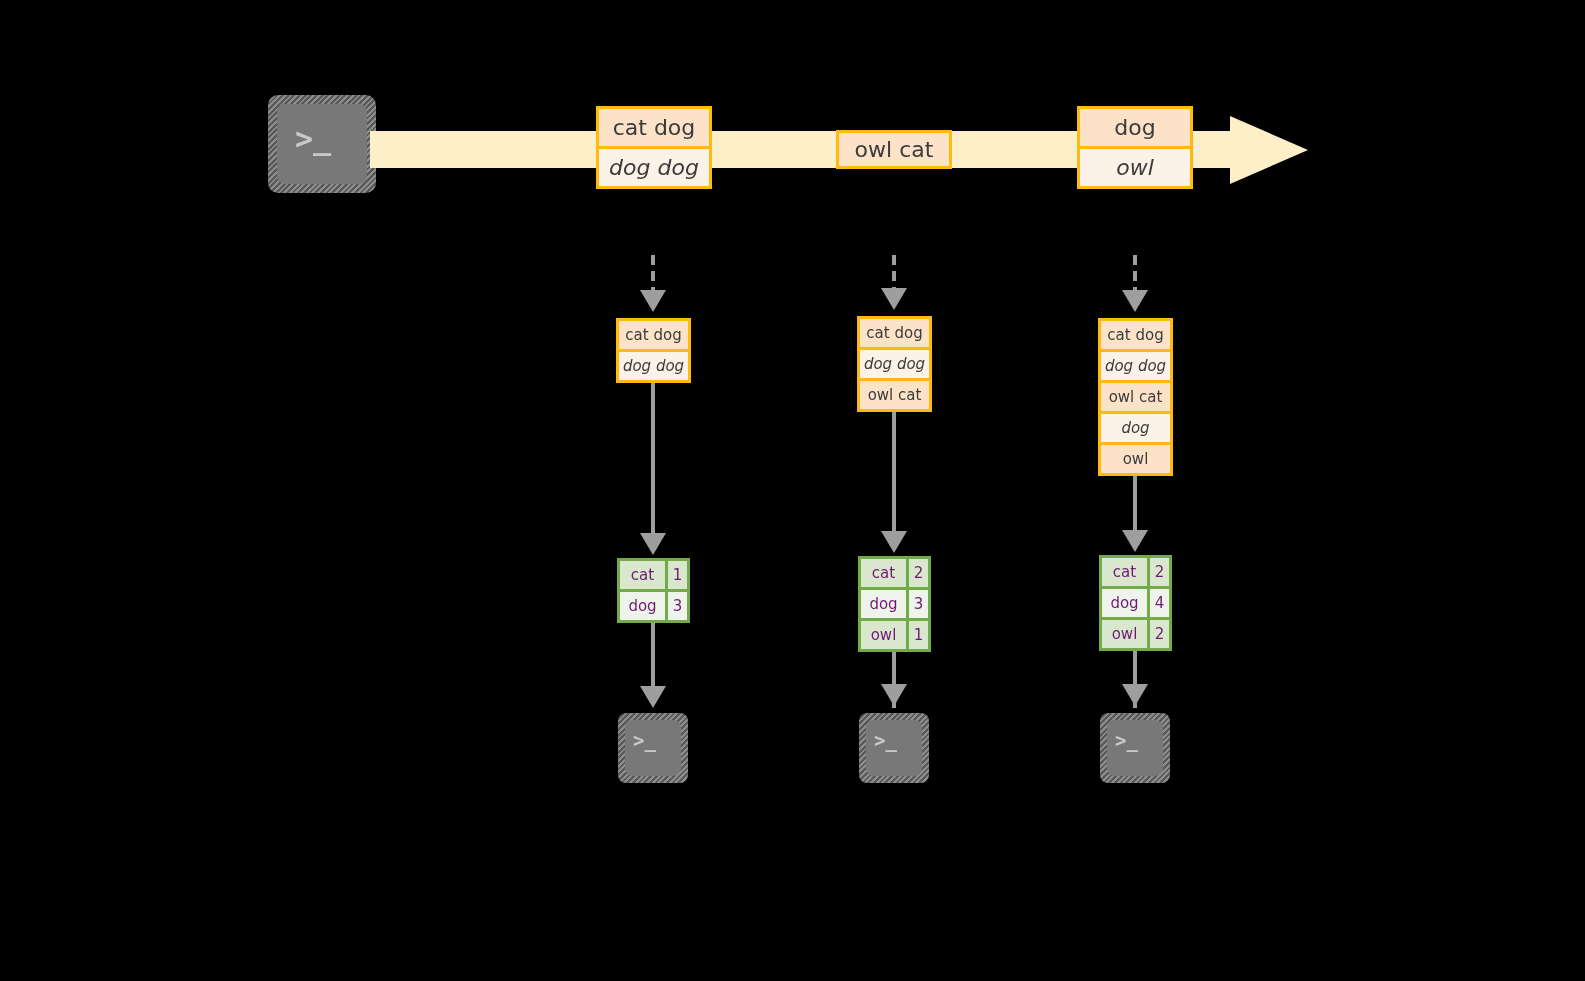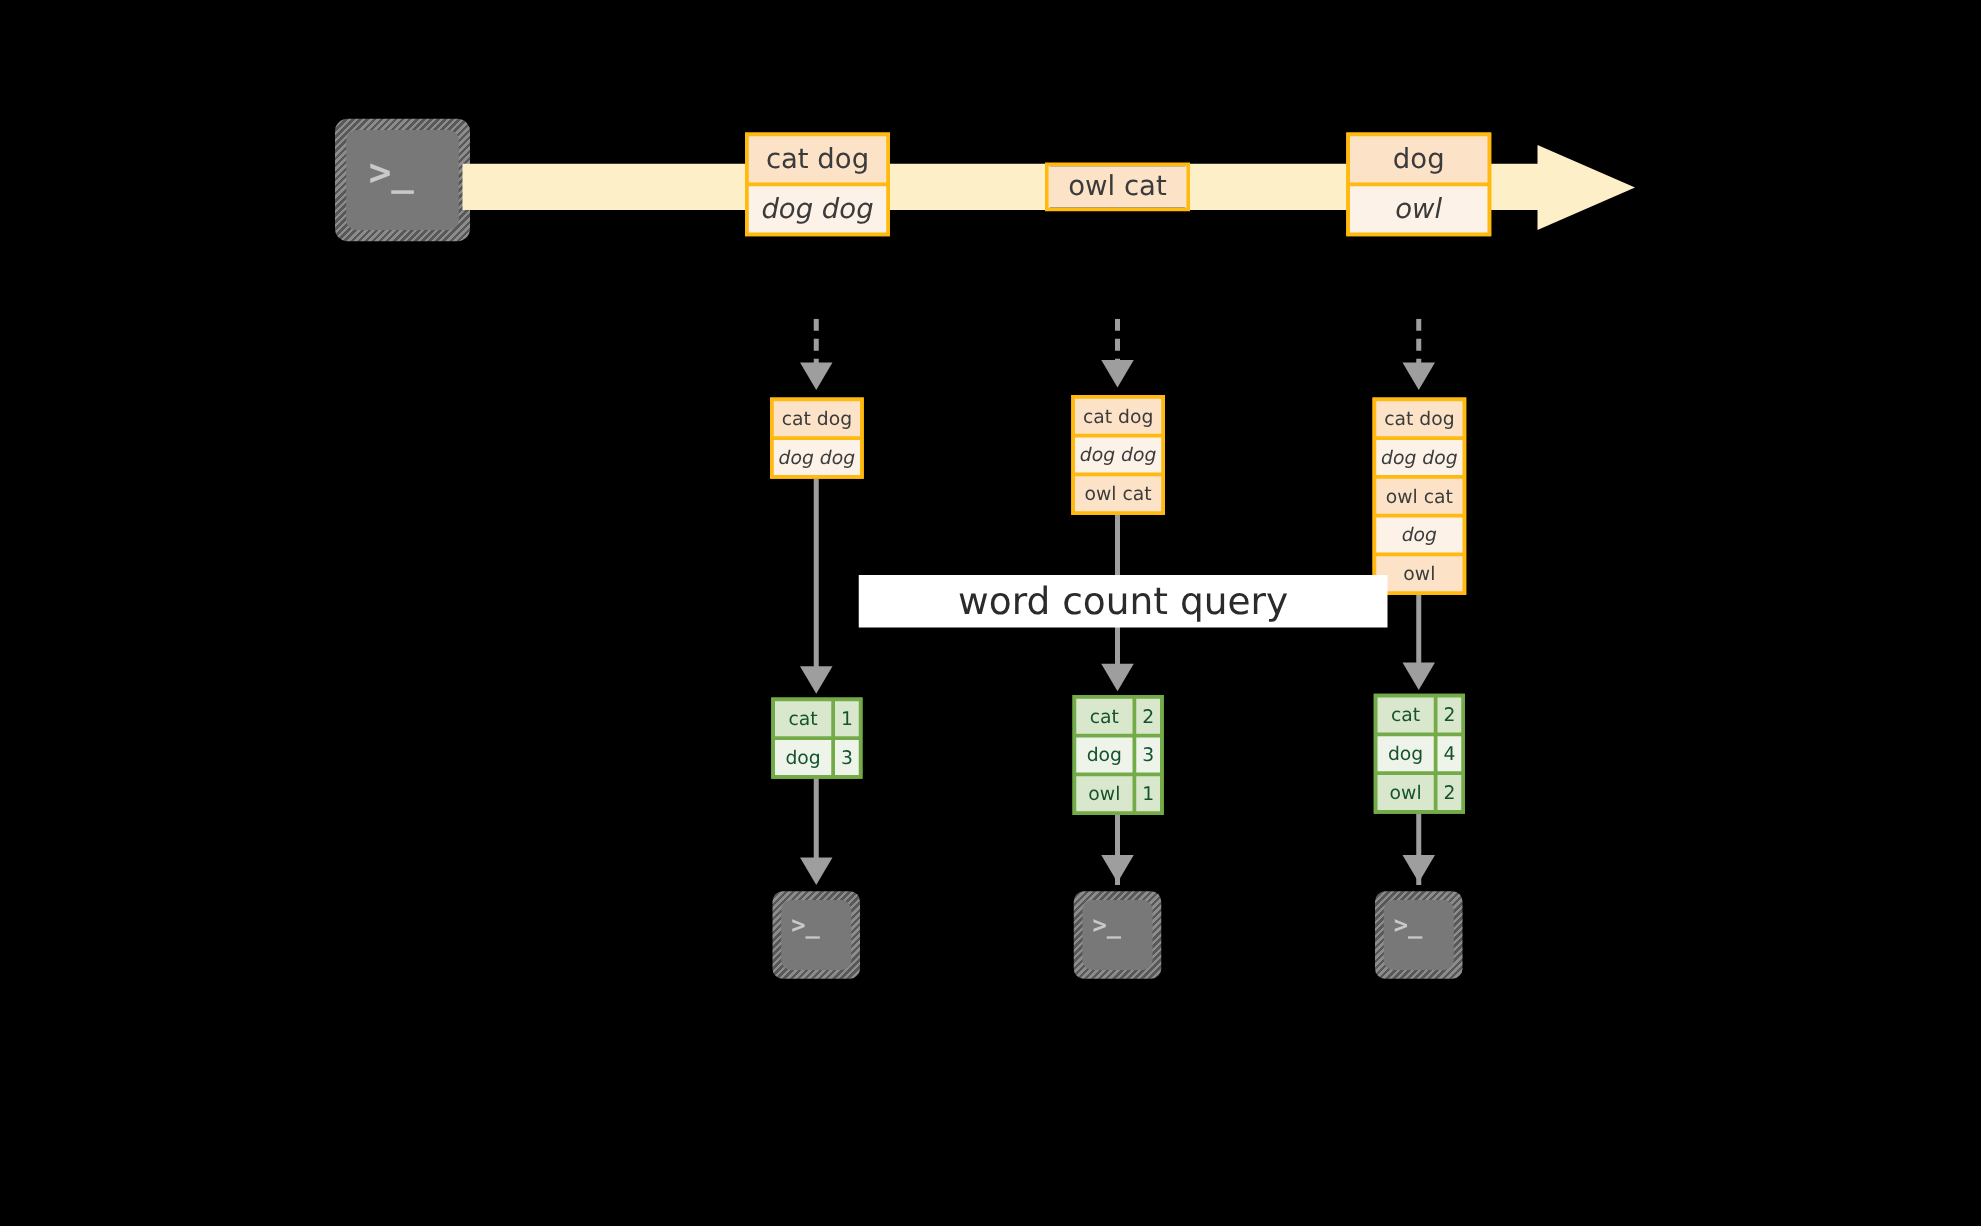--- a/index.html
+++ b/index.html
@@ -103,21 +103,21 @@
   .grow {
     display: flex;
     flex: 1 1 auto;
   }
   .grow + .grow { margin-top: 3px; }
   .gcell {
     box-sizing: border-box;
     display: flex;
     align-items: center;
     justify-content: center;
-    color: #14532d;
+    color: #701a75;
     font-size: 15px;
     white-space: nowrap;
   }
   .gcell.word { flex: 0 0 auto; }
   .gcell.count { flex: 1 1 auto; margin-left: 3px; }
   .grow.dark .gcell { background: #d9e7cd; }
   .grow.light .gcell { background: #eef4e9; }
 
   
   .line-solid {
@@ -284,17 +284,14 @@
 
   <div class="line-solid" style="left:1133px; top:651px; width:4px; height:57px;"></div>
   <div class="arrowhead" style="left:1122px; top:684px;"></div>
 
   <div class="term" style="left:1100px; top:713px; width:70px; height:70px; border-radius:8px; padding:7px;">
     <div class="term-inner">
       <span class="term-glyph" style="left:8px; top:11px; font-size:19px;">&gt;_</span>
     </div>
   </div>
 
-  <div class="label-band" style="left:687px; top:460px; width:423px; height:42px;">
-    <span>word count query</span>
-  </div>
 
 </div>
 
 </body></html>

